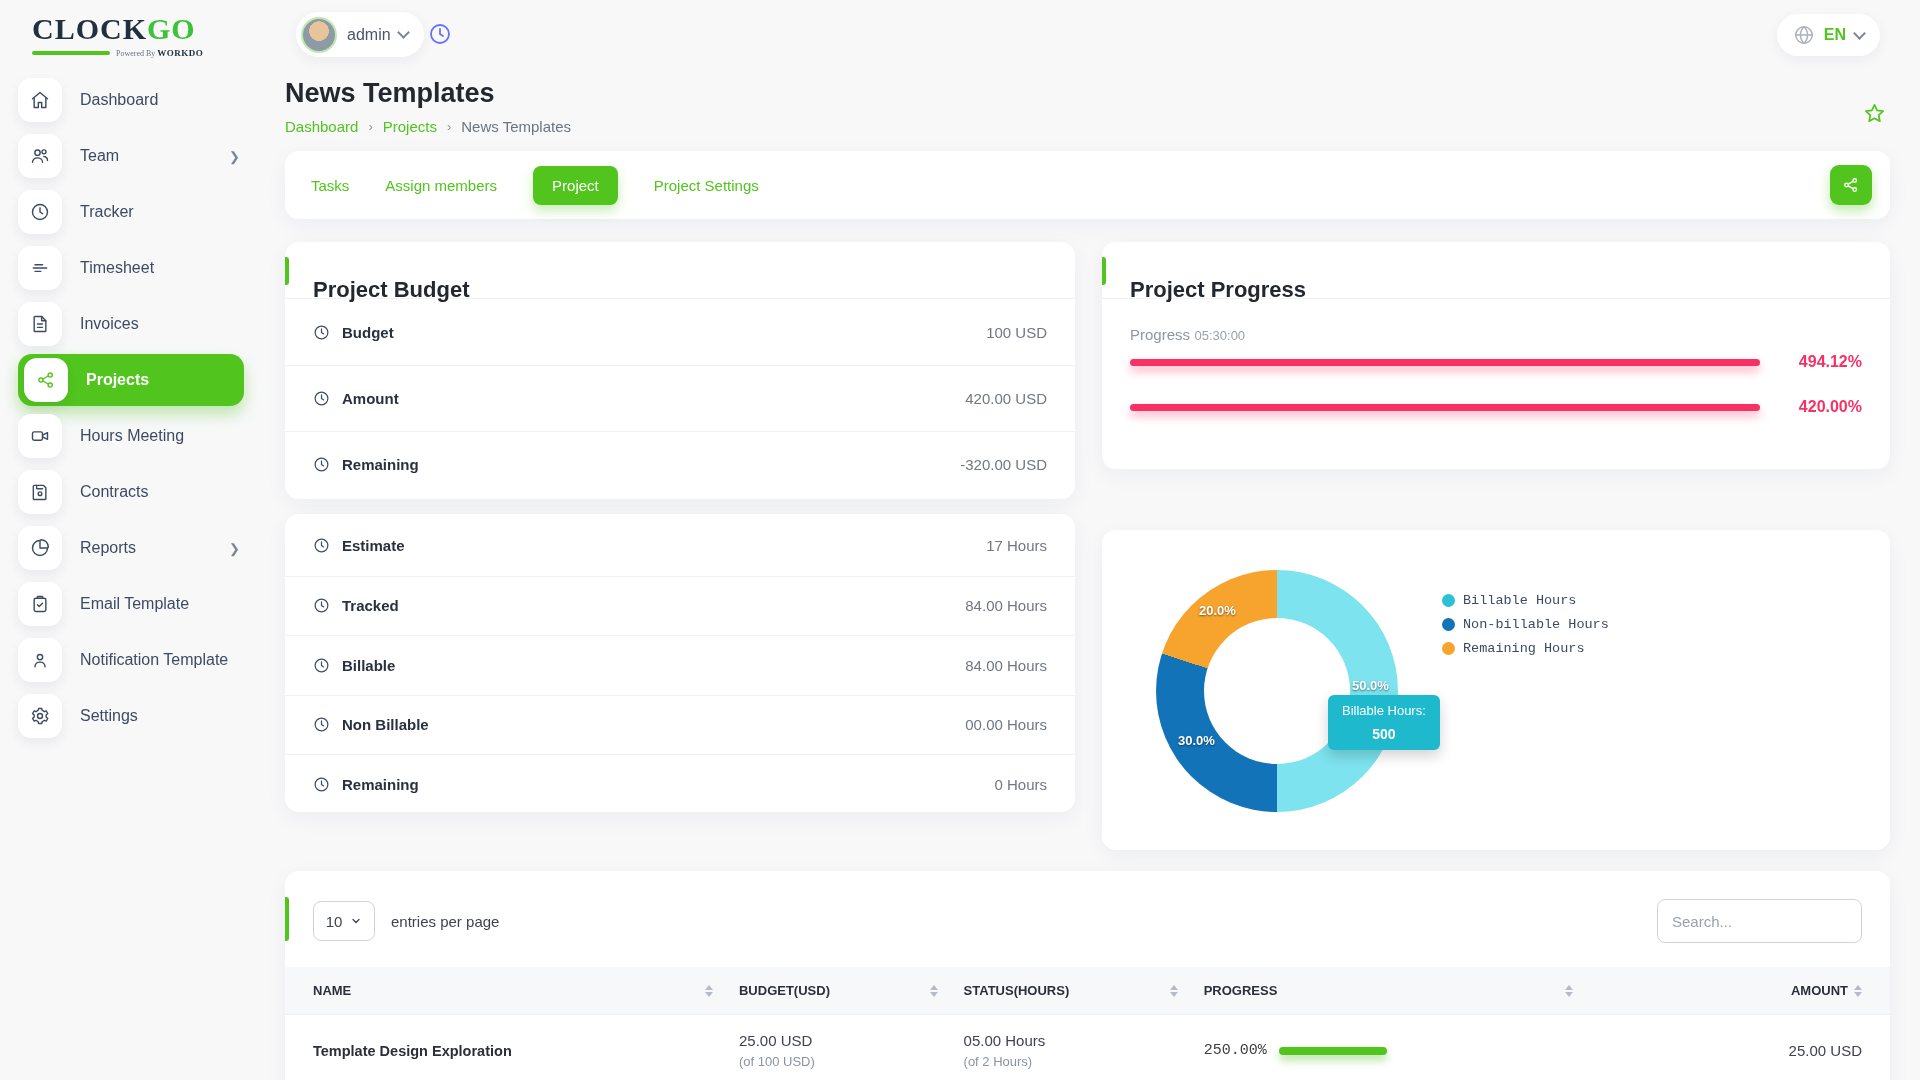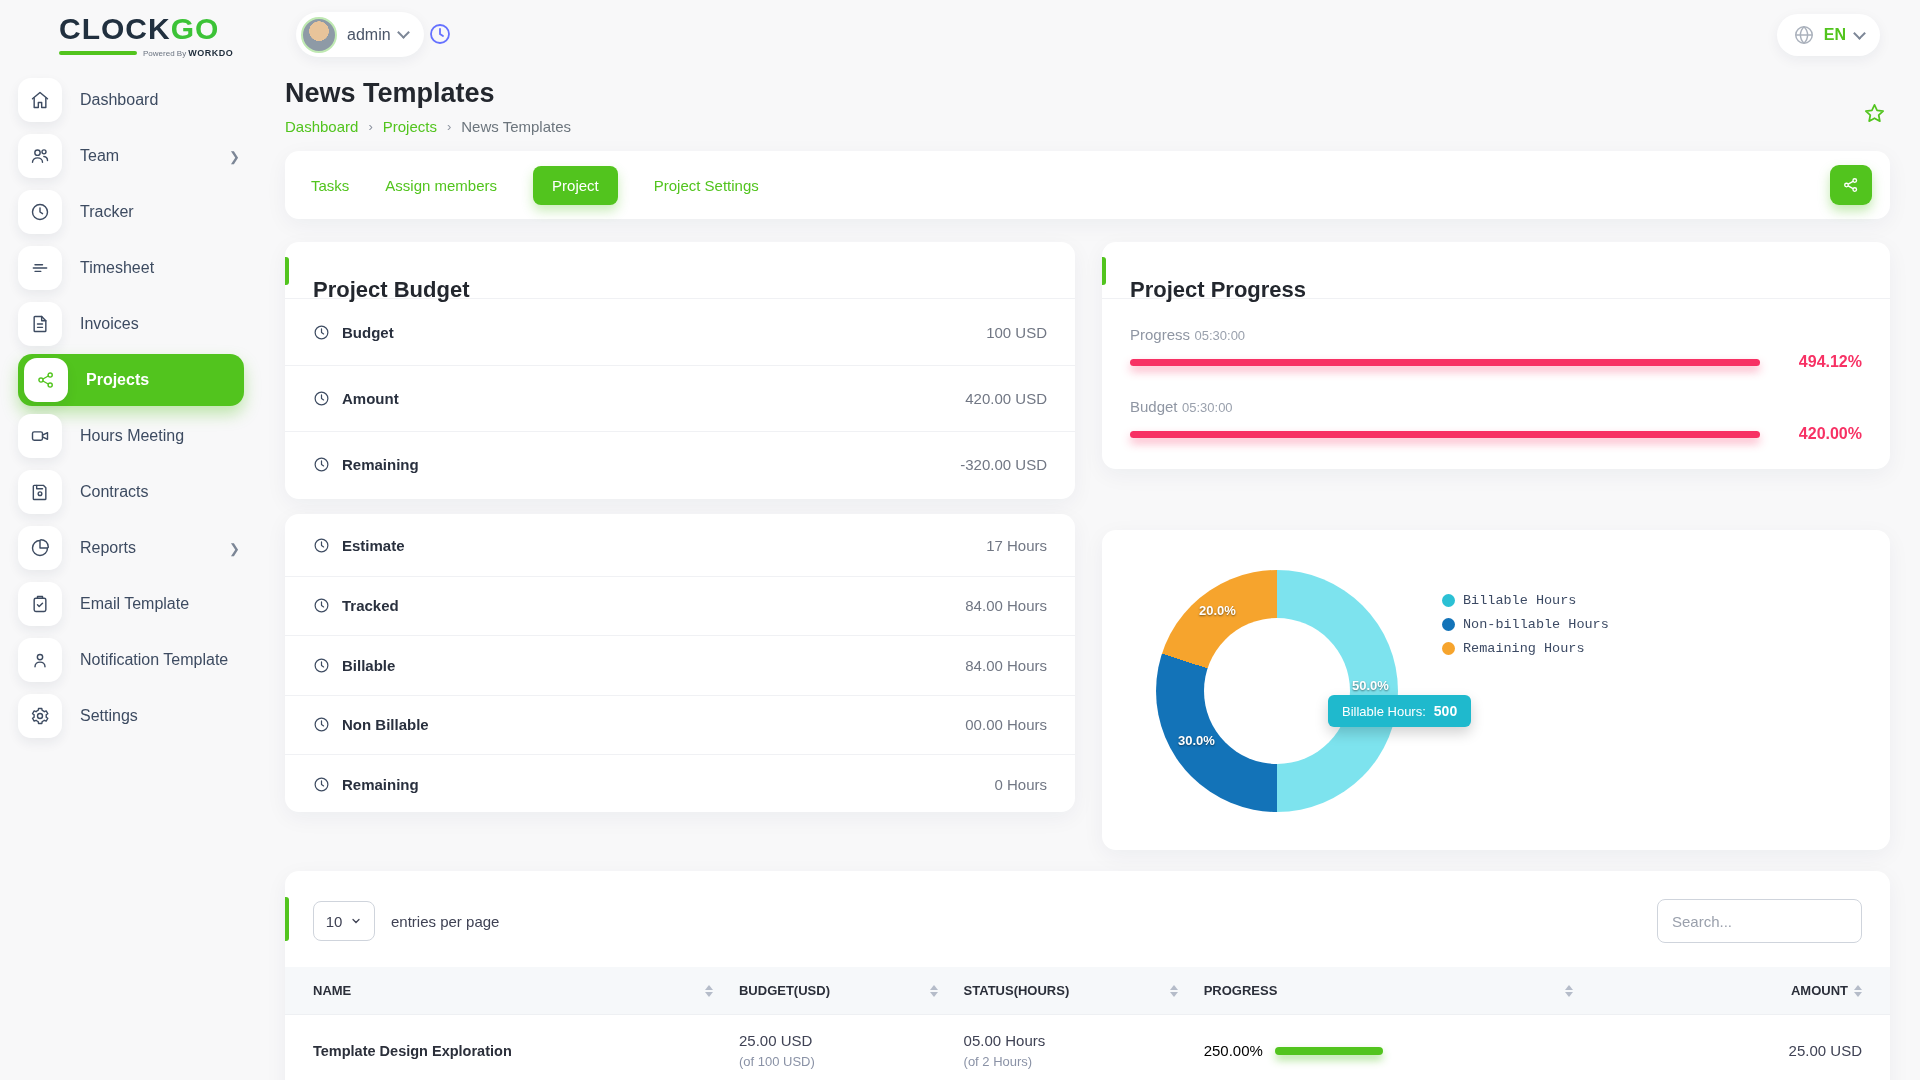--- a/index.html
+++ b/index.html
@@ -1,21 +1,21 @@
 <!DOCTYPE html>
 <html><head>
 <meta charset="utf-8">
 <style>
   * { margin:0; padding:0; box-sizing:border-box; }
   html,body { width:1920px; height:1080px; overflow:hidden;
     font-family:"Liberation Sans", sans-serif; background:#f8f8f9; color:#2b3446; }
 
   
   .topbar { position:absolute; left:0; top:0; width:1920px; height:70px; }
-  .logo { position:absolute; left:59px; top:12px; width:180px; }
+  .logo { position:absolute; left:32px; top:12px; width:180px;font-family:Liberation Serif, serif; }
   .logo-word { font-size:30px; font-weight:800; letter-spacing:1px; color:#21303f; }
   .logo-word .accent { color:#3cc337; }
   .logo-sub { display:flex; align-items:center; margin-top:2px; }
   .logo-line { width:78px; height:4px; border-radius:2px; background:#52c41e; margin-right:6px; }
   .logo-powered { font-size:8px; color:#6a7380; }
   .logo-powered b { color:#1d2b3a; font-size:9px; letter-spacing:.5px; }
 
   .user-pill { position:absolute; left:296px; top:12px; height:45px; background:#fff;
     border-radius:24px; box-shadow:0 4px 14px rgba(24,39,75,.06); display:flex;
     align-items:center; padding:0 16px 0 5px; cursor:pointer; }
@@ -95,21 +95,21 @@
 
   .donut-card { height:320px; }
   .donut { position:absolute; left:54px; top:40px; width:242px; height:242px; border-radius:50%; }
   .donut::after { content:""; position:absolute; left:48px; top:48px; width:146px; height:146px;
     border-radius:50%; background:#fff; }
   .slice-label { position:absolute; font-size:13px; font-weight:700; color:#fff; z-index:2;
     text-shadow:0 1px 2px rgba(0,0,0,.5); }
   .sl-a { left:196px; top:108px; } .sl-b { left:22px; top:163px; } .sl-c { left:43px; top:33px; }
   .chart-tip { position:absolute; left:226px; top:165px; z-index:3; background:#1fb9cd; color:#fff;
     border-radius:6px; padding:8px 14px; font-size:13px; box-shadow:0 6px 14px rgba(0,0,0,.18);
-    display:flex; gap:8px; align-items:center; white-space:nowrap; }
+    display:flex; gap:8px; align-items:center; white-space:nowrap;flex-direction:column; }
   .chart-tip b { font-size:14px; }
   .legend { position:absolute; left:340px; top:63px; display:flex; flex-direction:column; gap:9px;font-family:Liberation Mono, monospace; }
   .legend-row { display:flex; align-items:center; gap:8px; }
   .legend-dot { width:13px; height:13px; border-radius:50%; }
   .legend-text { font-size:13.5px; color:#3c4a64; }
 
   
   .table-card { margin-top:21px; height:230px; overflow:hidden; }
   .table-card::before { content:""; position:absolute; left:0; top:26px; width:4px; height:44px;
     background:#52c41e; border-radius:0 3px 3px 0; }
@@ -131,21 +131,21 @@
   .sorter i { width:0; height:0; border-left:4px solid transparent; border-right:4px solid transparent; }
   .sorter .up { border-bottom:5px solid #b5bcc9; } .sorter .dn { border-top:5px solid #b5bcc9; }
 
   .trow { display:flex; align-items:center; padding:0 28px; height:72px; border-top:1px solid #eef0f3; }
   .td { padding-right:26px; }
   .td-name { width:27.5%; font-size:14.5px; font-weight:700; color:#2b2f3a; }
   .td-budget { width:14.5%; } .td-status { width:15.5%; } .td-progress { width:25.5%; display:flex; align-items:center; }
   .td-amount { width:17%; text-align:right; font-size:15px; color:#3f4254; padding-right:0; }
   .cell-main { font-size:15px; color:#3f4254; }
   .cell-sub { font-size:13px; color:#8a92a6; margin-top:5px; }
-  .row-pct { font-size:15px; color:#000000; margin-right:12px; }
+  .row-pct { font-size:15px; color:#404040; margin-right:12px;font-family:Liberation Mono, monospace; }
   .row-bar { width:108px; height:8px; border-radius:5px; background:#52c41e;
     box-shadow:0 5px 9px rgba(82,196,30,.45); }
 </style>
 </head>
 <body>
 
 <div class="topbar">
   <div class="logo">
     <div class="logo-word"><span>CLOCK</span><span class="accent">GO</span></div>
     <div class="logo-sub">
@@ -424,21 +424,20 @@
             <span class="card-title">Project Progress</span>
           </div>
         <div class="pbar-block">
           <div><span class="pbar-label">Progress</span> <span class="pbar-time">05:30:00</span></div>
           <div class="pbar-row">
             <div class="pbar-track"></div>
             <div class="pbar-pct">494.12%</div>
           </div>
         </div>
         <div class="pbar-block">
-          <div><span class="pbar-label">Budget</span> <span class="pbar-time">05:30:00</span></div>
           <div class="pbar-row">
             <div class="pbar-track"></div>
             <div class="pbar-pct">420.00%</div>
           </div>
         </div>
       </div>
 
       <div class="card donut-card">
         <div class="donut" style="background: conic-gradient(rgb(125, 227, 238) 0%, rgb(125, 227, 238) 50%, rgb(19, 115, 184) 50%, rgb(19, 115, 184) 80%, rgb(246, 164, 45) 80%, rgb(246, 164, 45) 100%);">
           <span class="slice-label sl-a">50.0%</span>

